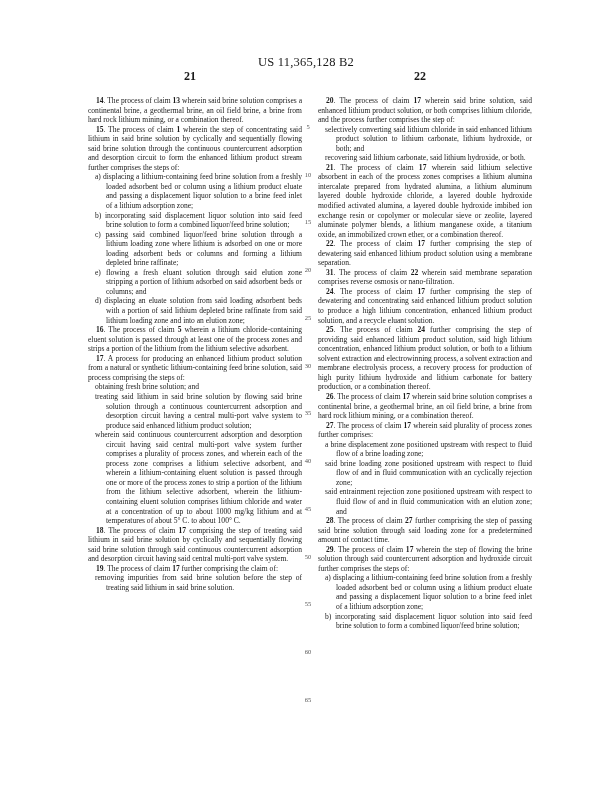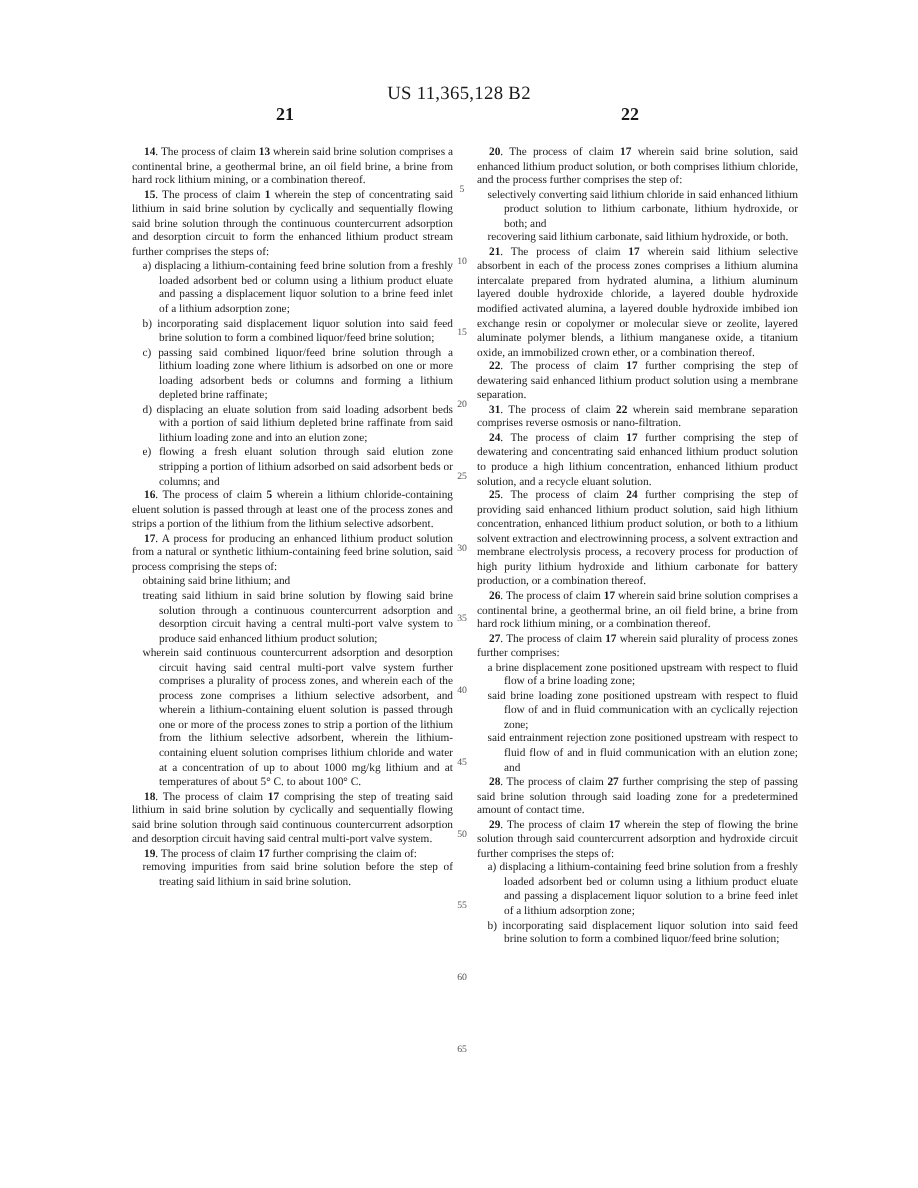--- a/index.html
+++ b/index.html
@@ -44,27 +44,27 @@
   <span class="ln" style="top:611px">65</span>
 </div>
 
 <div class="column left">
   <p class="para"><b>14</b><span>. The process of claim </span><b>13</b><span> wherein said brine solution comprises a continental brine, a geothermal brine, an oil field brine, a brine from hard rock lithium mining, or a combination thereof.</span></p>
 
   <p class="para"><b>15</b><span>. The process of claim </span><b>1</b><span> wherein the step of concentrating said lithium in said brine solution by cyclically and sequentially flowing said brine solution through the continuous countercurrent adsorption and desorption circuit to form the enhanced lithium product stream further comprises the steps of:</span></p>
   <p class="step">a) displacing a lithium-containing feed brine solution from a freshly loaded adsorbent bed or column using a lithium product eluate and passing a displacement liquor solution to a brine feed inlet of a lithium adsorption zone;</p>
   <p class="step">b) incorporating said displacement liquor solution into said feed brine solution to form a combined liquor/feed brine solution;</p>
   <p class="step">c) passing said combined liquor/feed brine solution through a lithium loading zone where lithium is adsorbed on one or more loading adsorbent beds or columns and forming a lithium depleted brine raffinate;</p>
+  <p class="step">e) flowing a fresh eluant solution through said elution zone stripping a portion of lithium adsorbed on said adsorbent beds or columns; and</p>
   <p class="step">d) displacing an eluate solution from said loading adsorbent beds with a portion of said lithium depleted brine raffinate from said lithium loading zone and into an elution zone;</p>
-  <p class="step">e) flowing a fresh eluant solution through said elution zone stripping a portion of lithium adsorbed on said adsorbent beds or columns; and</p>
 
   <p class="para"><b>16</b><span>. The process of claim </span><b>5</b><span> wherein a lithium chloride-containing eluent solution is passed through at least one of the process zones and strips a portion of the lithium from the lithium selective adsorbent.</span></p>
 
   <p class="para"><b>17</b><span>. A process for producing an enhanced lithium product solution from a natural or synthetic lithium-containing feed brine solution, said process comprising the steps of:</span></p>
-  <p class="sub">obtaining said brine lithium; and</p>
+  <p class="sub">obtaining fresh brine solution; and</p>
   <p class="sub">treating said lithium in said brine solution by flowing said brine solution through a continuous countercurrent adsorption and desorption circuit having a central multi-port valve system to produce said enhanced lithium product solution;</p>
   <p class="sub">wherein said continuous countercurrent adsorption and desorption circuit having said central multi-port valve system further comprises a plurality of process zones, and wherein each of the process zone comprises a lithium selective adsorbent, and wherein a lithium-containing eluent solution is passed through one or more of the process zones to strip a portion of the lithium from the lithium selective adsorbent, wherein the lithium-containing eluent solution comprises lithium chloride and water at a concentration of up to about 1000 mg/kg lithium and at temperatures of about 5° C. to about 100° C.</p>
 
   <p class="para"><b>18</b><span>. The process of claim </span><b>17</b><span> comprising the step of treating said lithium in said brine solution by cyclically and sequentially flowing said brine solution through said continuous countercurrent adsorption and desorption circuit having said central multi-port valve system.</span></p>
 
   <p class="para"><b>19</b><span>. The process of claim </span><b>17</b><span> further comprising the claim of:</span></p>
   <p class="sub">removing impurities from said brine solution before the step of treating said lithium in said brine solution.</p>
 </div>
 
 <div class="column right">

